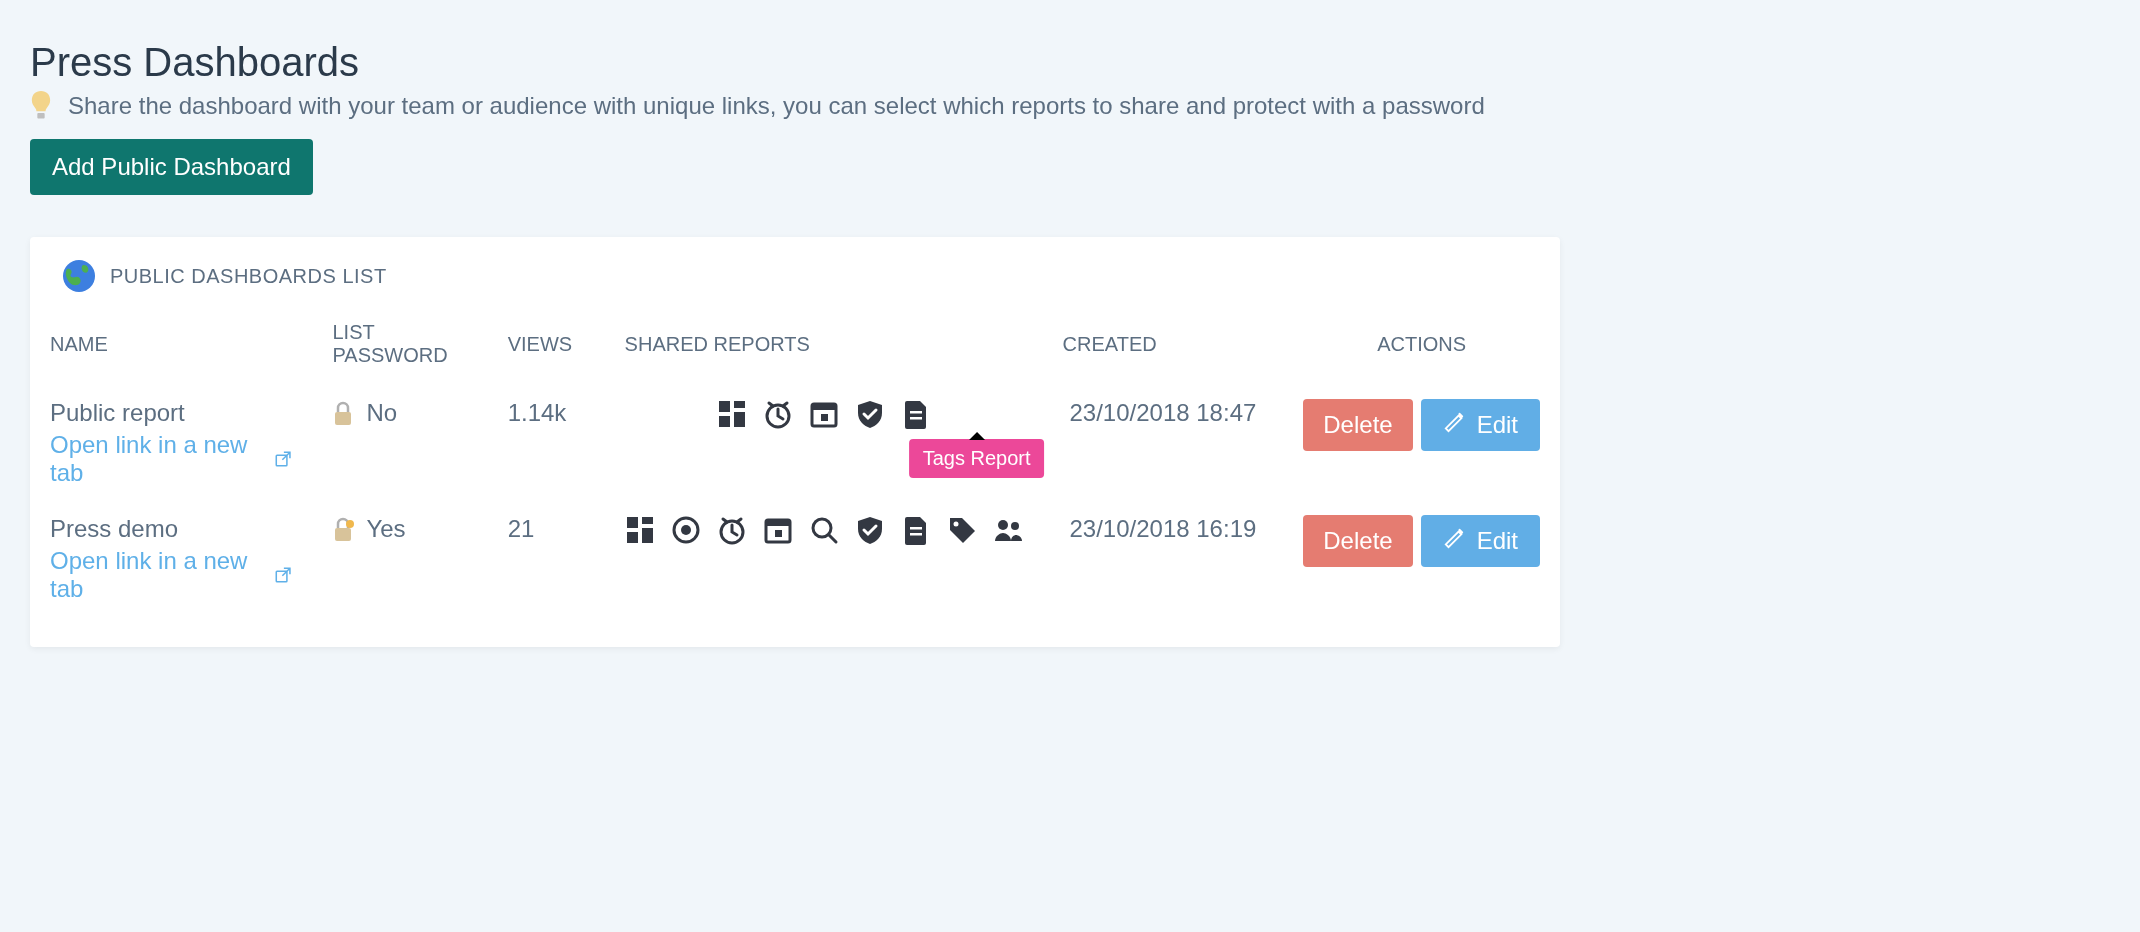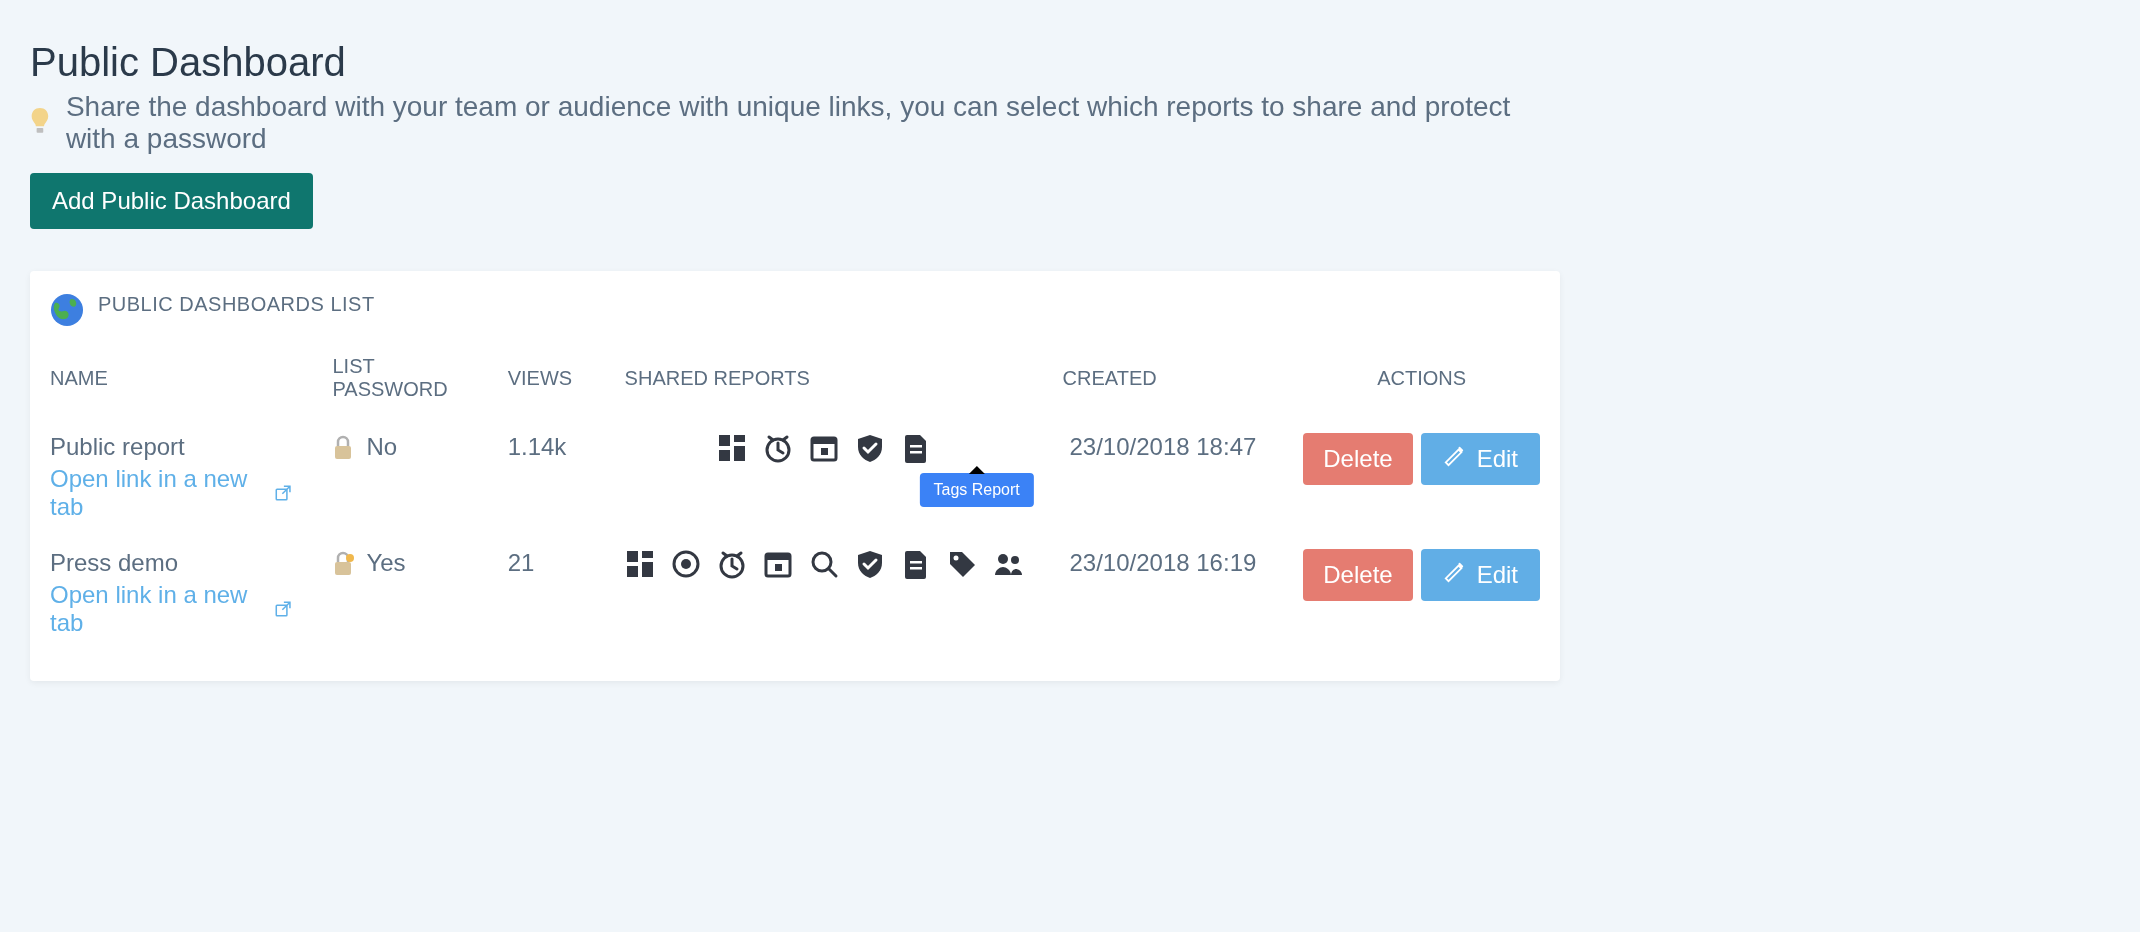--- a/index.html
+++ b/index.html
@@ -6,32 +6,32 @@
   body {
     background: #f1f6fa;
     font-family: -apple-system, "Segoe UI", Helvetica, Arial, sans-serif;
     color: #2b3a4a;
     padding: 40px 30px;
     width: 2140px;
   }
   .container { max-width: 1530px; }
   h1 { font-size: 40px; font-weight: 400; color: #2b3a4a; margin-bottom: 6px; }
   .subtitle-row { display:flex; align-items:center; gap:16px; margin-bottom: 18px; }
-  .subtitle { font-size: 28px; color: #5c6e81; }
+  .subtitle { font-size: 24px; color: #5c6e81; }
   .bulb-icon { width:22px; height:30px; display:inline-block; }
   .btn-primary {
     background:#0f766e; color:#fff; border:none; font-size:24px;
     padding:14px 22px; border-radius:4px; cursor:pointer;
   }
   .card {
     background:#fff; border-radius:4px; margin-top:42px;
     box-shadow:0 2px 6px rgba(0,0,0,0.06);
     padding: 22px 0 30px 0;
   }
-  .card-header { display:flex; gap:14px; padding: 0 20px 14px 20px; }
+  .card-header { display:flex; align-items:center; gap:14px; padding: 0 20px 14px 32px; }
   .card-title { font-size:20px; letter-spacing:0.5px; color:#5c6e81; font-weight:500; }
   table { width:100%; border-collapse:collapse; }
   th {
     text-align:left; font-size:20px; color:#5c6e81; font-weight:500;
     padding:14px 20px 18px 20px;
   }
   td { padding: 14px 20px; vertical-align: top; font-size:24px; color:#5c6e81; }
   .name-cell .name { color:#5c6e81; font-size:24px; display:block; margin-bottom:4px;}
   .open-link { color:#5fb0e8; font-size:24px; text-decoration:none; display:inline-flex; align-items:center; gap:8px; cursor:pointer; }
   .with-pw { display:flex; align-items:center; gap:12px; }
@@ -45,38 +45,38 @@
     background:#e57c71; color:#fff; border:none; font-size:24px;
     padding:12px 20px; border-radius:4px; cursor:pointer; margin-right:8px;
   }
   .btn-edit {
     background:#61aee6; color:#fff; border:none; font-size:24px;
     padding:12px 22px; border-radius:4px; cursor:pointer;
     display:inline-flex; align-items:flex-start; gap:12px;
   }
   .pencil-icon { width:22px; height:22px; stroke:#fff; fill:none; }
   .tooltip {
-    position:absolute; background:#3b82f6; color:#fff; font-size:16px;
+    position:absolute; background:#ec4899; color:#fff; font-size:20px;
     padding:8px 14px; border-radius:4px; white-space:nowrap;
     top:40px; left: calc(100% - 46px); transform:translateX(-50%);
   }
   .tooltip::before {
     content:""; position:absolute; top:-7px; left:50%; transform:translateX(-50%);
     border-left:8px solid transparent; border-right:8px solid transparent;
     border-bottom:8px solid #000;
   }
   th.center, td.center { text-align:left; }
   .ext-icon { width:20px; height:20px; }
   .globe-icon { width:34px; height:34px; }
 </style>
 </head>
 <body>
 
 <div class="container">
-  <h1>Public Dashboard</h1>
+  <h1>Press Dashboards</h1>
   <div class="subtitle-row">
     <span class="bulb-icon">
       <svg viewBox="0 0 24 32">
           <path fill="#f3d48a" d="M12 0C6 0 2 4 2 10c0 4 2 6 4 9 1 1 1 3 1 3h10s0-2 1-3c2-3 4-5 4-9C22 4 18 0 12 0z"></path>
           <rect x="8" y="24" width="8" height="6" rx="1" fill="#bfbfbf"></rect>
         </svg>
     </span>
     <span class="subtitle">Share the dashboard with your team or audience with unique links, you can select which reports to share and protect with a password</span>
   </div>
   <button class="btn-primary">Add Public Dashboard</button>

